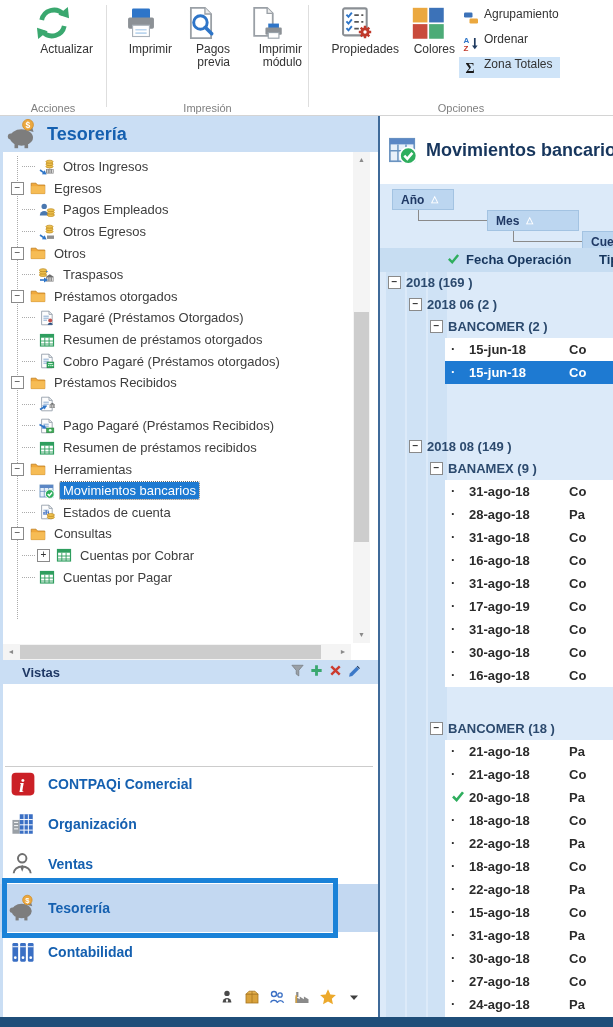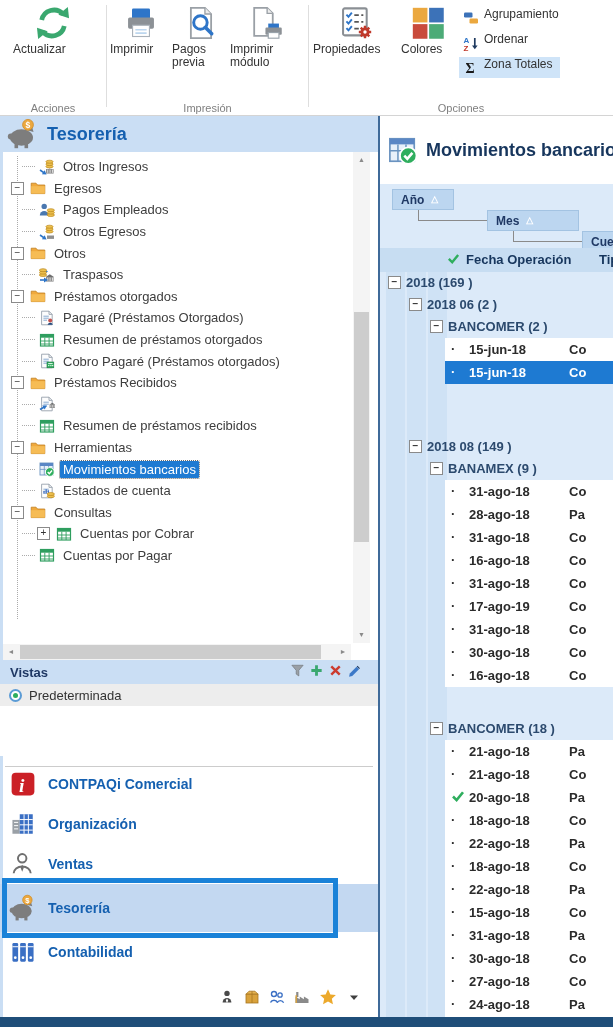--- a/index.html
+++ b/index.html
@@ -4,21 +4,21 @@
 <style>
 *{margin:0;padding:0;box-sizing:border-box}
 html,body{width:613px;height:1027px}
 body{position:relative;font-family:"Liberation Sans",sans-serif;background:#fff;overflow:hidden}
 .icw{display:inline-flex;align-items:center;justify-content:center;flex:none}
 
 .ribbon{position:absolute;left:0;top:0;width:613px;height:116px;background:#fff;border-bottom:1px solid #d4d4d4}
 .rgroup{position:absolute;top:0;height:115px}
 .rg-label{position:absolute;bottom:1px;width:100%;text-align:center;font-size:11px;color:#7f7f7f}
 .rsep{position:absolute;top:5px;height:102px;width:1px;background:#dedede}
-.rbtn{position:absolute;top:3px;text-align:left;font-size:12px;color:#333;line-height:13px;cursor:default}
+.rbtn{position:absolute;top:3px;text-align:right;font-size:12px;color:#333;line-height:13px;cursor:default}
 .rbtn .ric{height:40px;display:flex;align-items:center;justify-content:center}
 .rtog{position:absolute;height:21px;display:flex;font-size:12px;color:#333;padding:0 7px 0 4px;gap:5px;white-space:nowrap}
 .rtog.active{background:#cfe4f8}
 
 .sidebar{position:absolute;left:0;top:116px;width:378px;height:901px;background:#fff}
 .leftedge{position:absolute;left:0;top:0;bottom:0;width:3px;background:#cadef4}
 .sb-header{height:36px;background:#cadef4;display:flex;align-items:center;gap:8px;padding-left:7px}
 .sb-title{font-size:18px;font-weight:bold;color:#1560b0}
 .tree{position:absolute;top:36px;left:0;right:0;height:508px}
 .tree-rows{position:absolute;left:3px;top:4px;right:28px;bottom:17px;overflow:hidden}
@@ -27,21 +27,21 @@
 .tlabel{padding:1px 3px;border-radius:1px}
 .titem.selected .tlabel{background:#1e7ad2;color:#fff;outline:1px dotted #6a6a6a}
 .stub{width:13px;border-top:1px dotted #ababab;margin-right:2px;flex:none}
 .xbox{width:13px;height:13px;border:1px solid #8a8a8a;background:#fff;font-size:10px;line-height:10px;text-align:center;color:#333;margin-right:5px;flex:none}
 .ticon{width:17px;margin-right:5px}
 .vscroll{position:absolute;right:8px;top:0;width:17px;bottom:17px;background:#f4f4f4}
 .vthumb{position:absolute;left:1px;right:1px;top:160px;height:230px;background:#cdcdcd}
 .sarr{position:absolute;width:17px;height:16px;color:#8a8a8a;font-size:7px;text-align:center;line-height:16px;background:#f4f4f4;user-select:none}
 .hscroll{position:absolute;left:3px;bottom:0;height:16px;right:27px;background:#f4f4f4}
 .hthumb{position:absolute;top:1px;bottom:1px;left:17px;right:30px;background:#cdcdcd}
-.vistas-hdr{position:absolute;top:544px;left:0;right:0;height:24px;background:#cadef4;display:flex;align-items:center;padding:0 16px 0 10px}
+.vistas-hdr{position:absolute;top:544px;left:0;right:0;height:24px;background:#cadef4;display:flex;align-items:center;padding:0 16px 0 22px}
 .vistas-title{font-weight:bold;font-size:13px;color:#1f3864;flex:1}
 .vicon{margin-left:4px;cursor:default}
 .vistas-list{position:absolute;top:568px;height:72px;left:0;right:0;background:#fff}
 .vrow{height:22px;background:#ededed;display:flex;align-items:center;gap:7px;padding:0 9px;font-size:13px;color:#333}
 .radio{width:13px;height:13px;border:2px solid #5b9bd5;border-radius:50%;position:relative;background:#fff;flex:none}
 .radio::after{content:'';position:absolute;left:2px;top:2px;width:5px;height:5px;border-radius:50%;background:#2fae5e}
 .nav-sep{position:absolute;top:650px;left:5px;right:5px;border-top:1px solid #cccccc}
 .nav{position:absolute;top:648px;left:0;right:0}
 .nitem{height:40px;display:flex;align-items:center;gap:11px;padding-left:9px;font-size:14px;font-weight:bold;color:#1560b0;cursor:default}
 .nitem.active{background:#c3d8f1;height:48px}
@@ -397,20 +397,39 @@
               </g>
             </svg>
           </span>
         </div>
         <div class="titem">
           <span style="width:19px"></span>
           <span class="stub"></span>
           <span style="width:1px"></span>
           <span class="icw ticon">
             <svg width="16" height="16" viewBox="0 0 16 16" xmlns="http://www.w3.org/2000/svg">
+              <path d="M2.6 1.2 h7.4 l3.2 3.2 v10.4 H2.6 z" fill="#fdfdfd" stroke="#97a2ad" stroke-width="0.9"></path>
+              <path d="M10 1.2 v3.2 h3.2" fill="none" stroke="#97a2ad" stroke-width="0.9"></path>
+              <path d="M4.4 6.2 h5.4 M4.4 8.2 h5.4 M4.4 10.2 h3.6" stroke="#7da3cc" stroke-width="0.9"></path>
+              <rect x="7.6" y="10" width="7.2" height="4.6" fill="#3fae57" stroke="#2a7d3f" stroke-width="0.6"></rect>
+              <circle cx="11.2" cy="12.3" r="1.3" fill="#eaf7ef"></circle>
+              <g transform="translate(0.5 6.5) rotate(30)">
+                <path d="M0 0 h5" stroke="#2e75c8" stroke-width="1.6"></path>
+                <path d="M4 -2.4 L8 0 L4 2.4 z" fill="#2e75c8"></path>
+              </g>
+            </svg>
+          </span>
+          <span class="tlabel">Pago Pagaré (Préstamos Recibidos)</span>
+        </div>
+        <div class="titem">
+          <span style="width:19px"></span>
+          <span class="stub"></span>
+          <span style="width:1px"></span>
+          <span class="icw ticon">
+            <svg width="16" height="16" viewBox="0 0 16 16" xmlns="http://www.w3.org/2000/svg">
               <rect x="1.5" y="2.5" width="13" height="11.5" fill="#fff" stroke="#2f9e5f" stroke-width="1.2"></rect>
               <rect x="1.5" y="2.5" width="13" height="3.2" fill="#2f9e5f"></rect>
               <path d="M1.5 9 h13 M1.5 12 h13 M5.8 5.7 v8.3 M10.1 5.7 v8.3" stroke="#2f9e5f" stroke-width="0.9"></path>
             </svg>
           </span>
           <span class="tlabel">Resumen de préstamos recibidos</span>
         </div>
         <div class="titem">
           <span style="width:8px"></span>
           <span class="xbox">−</span>
@@ -516,26 +535,20 @@
         </span><span class="icw vicon">
           <svg width="15" height="15" viewBox="0 0 16 16" xmlns="http://www.w3.org/2000/svg">
             <path d="M3.5 3.5 l9 9 M12.5 3.5 l-9 9" stroke="#cc3b2f" stroke-width="2.6"></path>
           </svg>
         </span><span class="icw vicon">
           <svg width="15" height="15" viewBox="0 0 16 16" xmlns="http://www.w3.org/2000/svg">
             <path d="M3 11.2 l7.2-7.2 2.6 2.6 -7.2 7.2 -3.4 0.8 z" fill="#3c79c8"></path>
             <path d="M10.8 3.4 l2.6 2.6" stroke="#1f3a5f" stroke-width="1.2"></path>
           </svg>
         </span></span>
-  </div>
-  <div class="vistas-list">
-    <div class="vrow">
-      <span class="radio"></span>
-      <span>Predeterminada</span>
-    </div>
   </div>
 
   <div class="nav-sep"></div>
   <div class="nav" id="nav">
       <div class="nitem">
         <span class="icw" style="width:28px">
           <svg width="26" height="26" viewBox="0 0 32 32" xmlns="http://www.w3.org/2000/svg">
             <rect x="2" y="2" width="28" height="28" rx="5" fill="#cb2026"></rect>
             <text x="11" y="25.5" font-size="24" font-style="italic" font-weight="bold" fill="#fff" font-family="Liberation Serif,serif">i</text>
           </svg>

